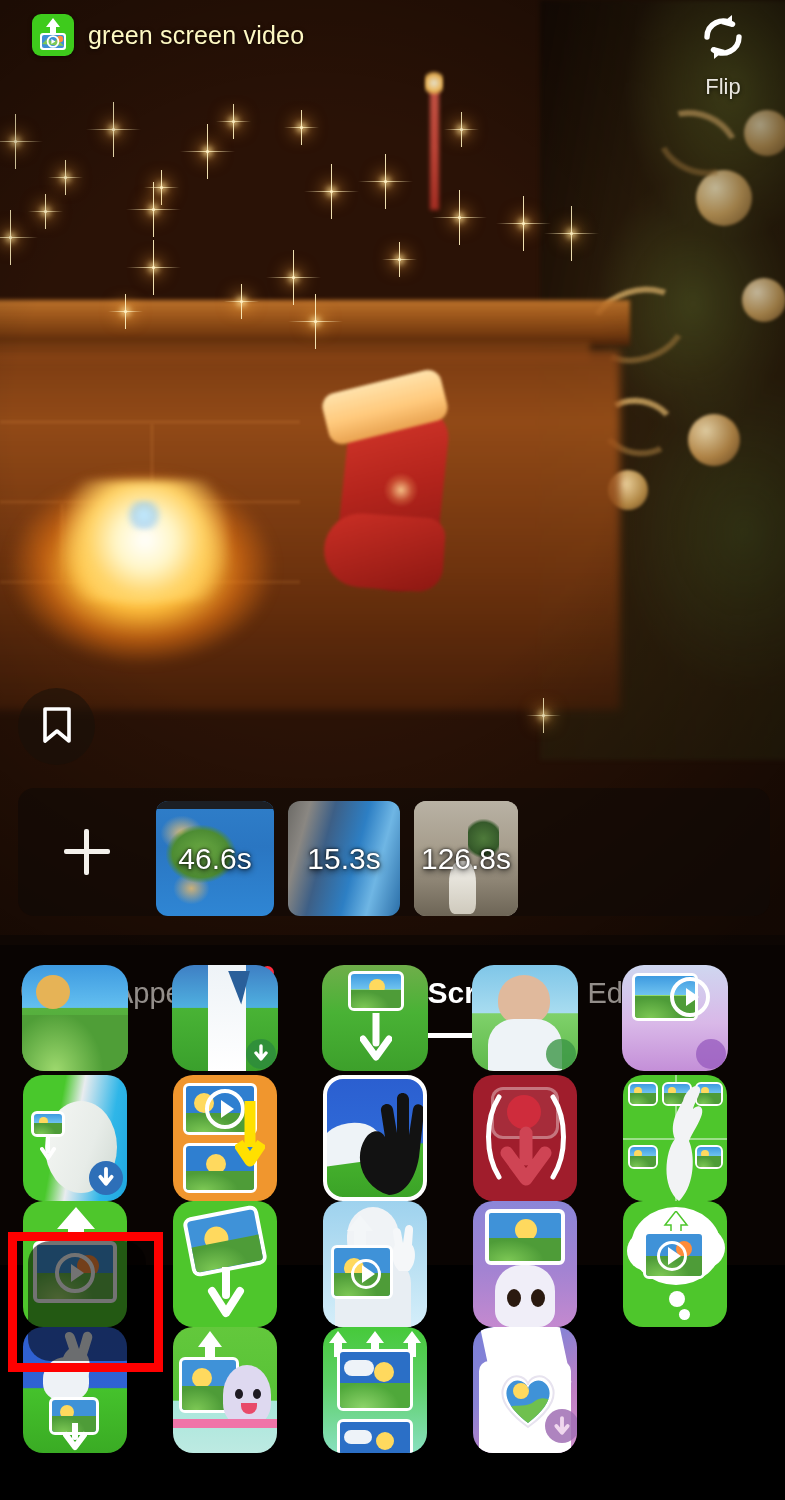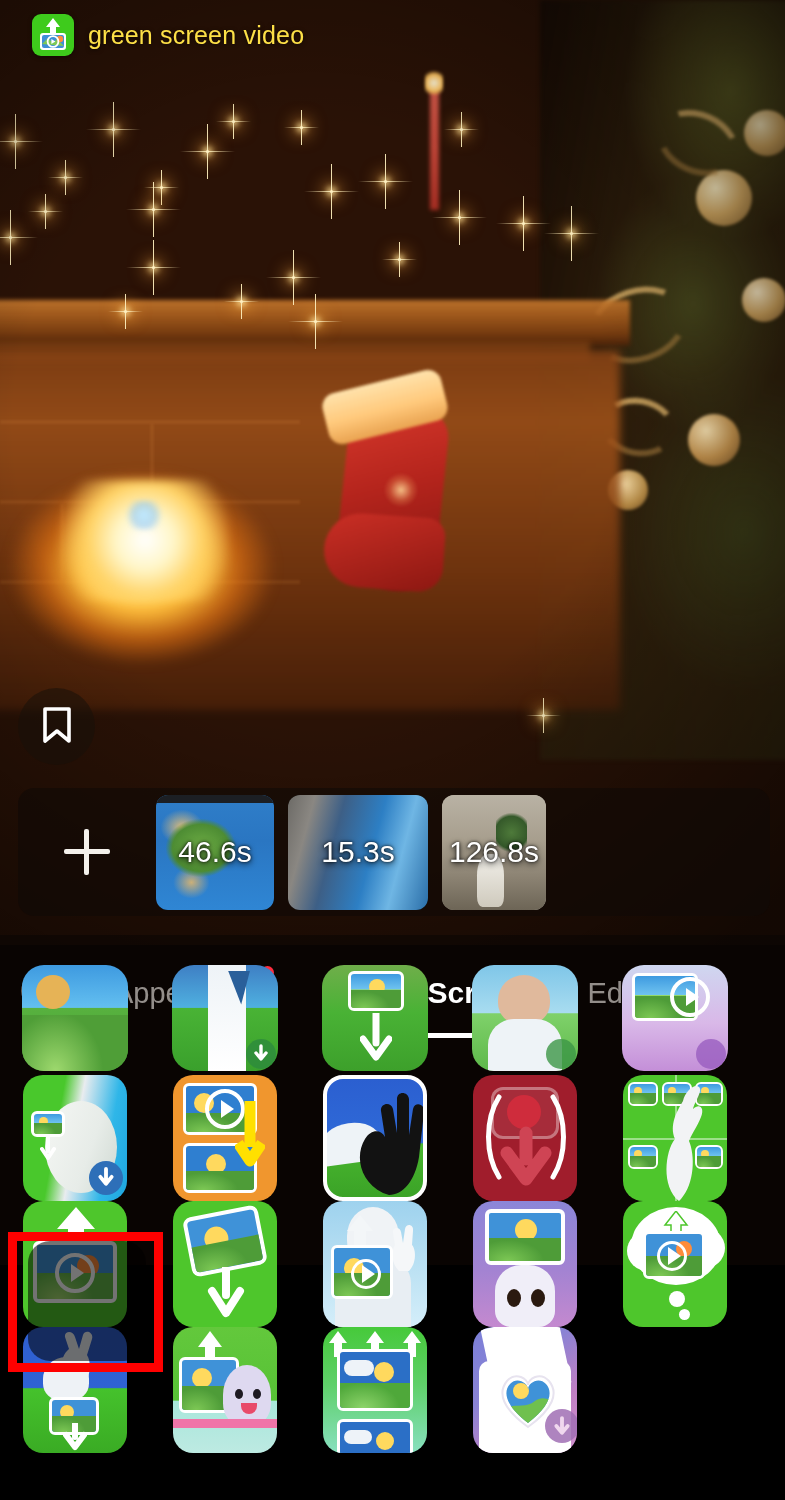--- a/index.html
+++ b/index.html
@@ -100,35 +100,35 @@
   .spark.lg::after  { top:-26px; height:55px; }
   .candle { position:absolute; left:430px; top:90px; width:9px; height:120px;
             background:linear-gradient(180deg,#ff6a5a 0%, #c2342a 100%); filter:blur(2px); opacity:.8; }
   .candle-flame { position:absolute; left:425px; top:70px; width:18px; height:26px;
             background:radial-gradient(circle,#fff8dc 0%, #ffc15a 55%, rgba(255,150,40,0) 80%); filter:blur(1.5px); }
   .bg-vig { position:absolute; inset:0; background:radial-gradient(ellipse 85% 70% at 40% 45%, rgba(0,0,0,0) 45%, rgba(0,0,0,.55) 100%); }
 
   
   .header { position:absolute; left:0; top:0; width:785px; height:110px; z-index:40; }
   .title-wrap { position:absolute; left:32px; top:14px; display:flex; align-items:center; gap:14px; }
-  .title-text { color:#fde047; font-size:25px; letter-spacing:.2px; text-shadow:0 1px 4px rgba(0,0,0,.65); }
+  .title-text { color:#fef9c3; font-size:25px; letter-spacing:.2px; text-shadow:0 1px 4px rgba(0,0,0,.65); }
   .flip-btn { position:absolute; right:14px; top:8px; width:96px; display:flex; flex-direction:column; align-items:center; gap:4px; }
   .flip-label { color:#e9e6e0; font-size:22px; text-shadow:0 1px 4px rgba(0,0,0,.7); }
 
   
   .bookmark-btn {
     position:absolute; left:18px; top:688px; width:77px; height:77px; border-radius:50%;
     background:rgba(24,16,10,.55); display:flex; align-items:center; justify-content:center; z-index:40;
   }
 
   
   .clipstrip {
     position:absolute; left:18px; top:788px; width:752px; height:128px;
     background:rgba(16,10,6,.62); border-radius:16px; z-index:40;
-    display:flex; align-items:center; overflow:hidden;
+    display:flex; align-items:flex-end; overflow:hidden;
   }
   .add-clip { width:138px; height:100%; display:flex; align-items:center; justify-content:center; flex:0 0 138px; }
   .add-clip .plus { position:relative; width:46px; height:46px; }
   .add-clip .plus::before, .add-clip .plus::after {
     content:""; position:absolute; background:#f4f1ec; border-radius:2px;
   }
   .add-clip .plus::before { left:0; top:20px; width:46px; height:5px; }
   .add-clip .plus::after  { left:20px; top:0; width:5px; height:46px; }
   .clip {
     position:relative; flex:0 0 auto; height:115px; border-radius:12px; overflow:hidden;
@@ -294,40 +294,51 @@
           <rect x="10" y="21" width="22" height="13" rx="2" fill="#3f8fd6"></rect>
           <path d="M10 30 l6 -6 l5 5 l4 -4 l7 7 z" fill="#7dc855"></path>
           <circle cx="28" cy="25" r="3.2" fill="#ff8c3a"></circle>
           <circle cx="21" cy="27.5" r="5.4" fill="none" stroke="#fff" stroke-width="1.8"></circle>
           <path d="M19.4 25 l4 2.5 l-4 2.5 z" fill="#fff"></path>
         </svg>
       </div>
       <div class="title-text">green screen video</div>
     </div>
 
+    <div class="flip-btn">
+      <span>
+        <svg width="58" height="58" viewBox="0 0 58 58">
+          <path d="M13 29 a16 16 0 0 1 25.5 -12.8" fill="none" stroke="#fff" stroke-width="5.4" stroke-linecap="round"></path>
+          <path d="M45 29 a16 16 0 0 1 -25.5 12.8" fill="none" stroke="#fff" stroke-width="5.4" stroke-linecap="round"></path>
+          <path d="M38 7 L38 19 L27 16 Z" fill="#fff"></path>
+          <path d="M20 51 L20 39 L31 42 Z" fill="#fff"></path>
+        </svg>
+      </span>
+      <div class="flip-label">Flip</div>
+    </div>
   </div>
 
   <div class="bookmark-btn">
     <span>
       <svg width="34" height="38" viewBox="0 0 34 38">
         <path d="M5 3 h24 v32 l-12 -10 l-12 10 z" fill="none" stroke="#fff" stroke-width="3.6" stroke-linejoin="round"></path>
       </svg>
     </span>
   </div>
 
   <div class="clipstrip">
     <div class="add-clip">
       <span class="plus"></span>
     </div>
 
     <div class="clip" style="width:118px">
       <div class="thumb t-rpg"></div>
       <span class="dur">46.6s</span>
     </div>
-    <div class="clip" style="width:140px">
+    <div class="clip" style="width:112px">
       <div class="thumb t-sea"></div>
       <span class="dur">15.3s</span>
     </div>
     <div class="clip" style="width:104px">
       <div class="thumb t-castle"></div>
       <span class="dur">126.8s</span>
     </div>
   </div>
 
   <div class="panel">

